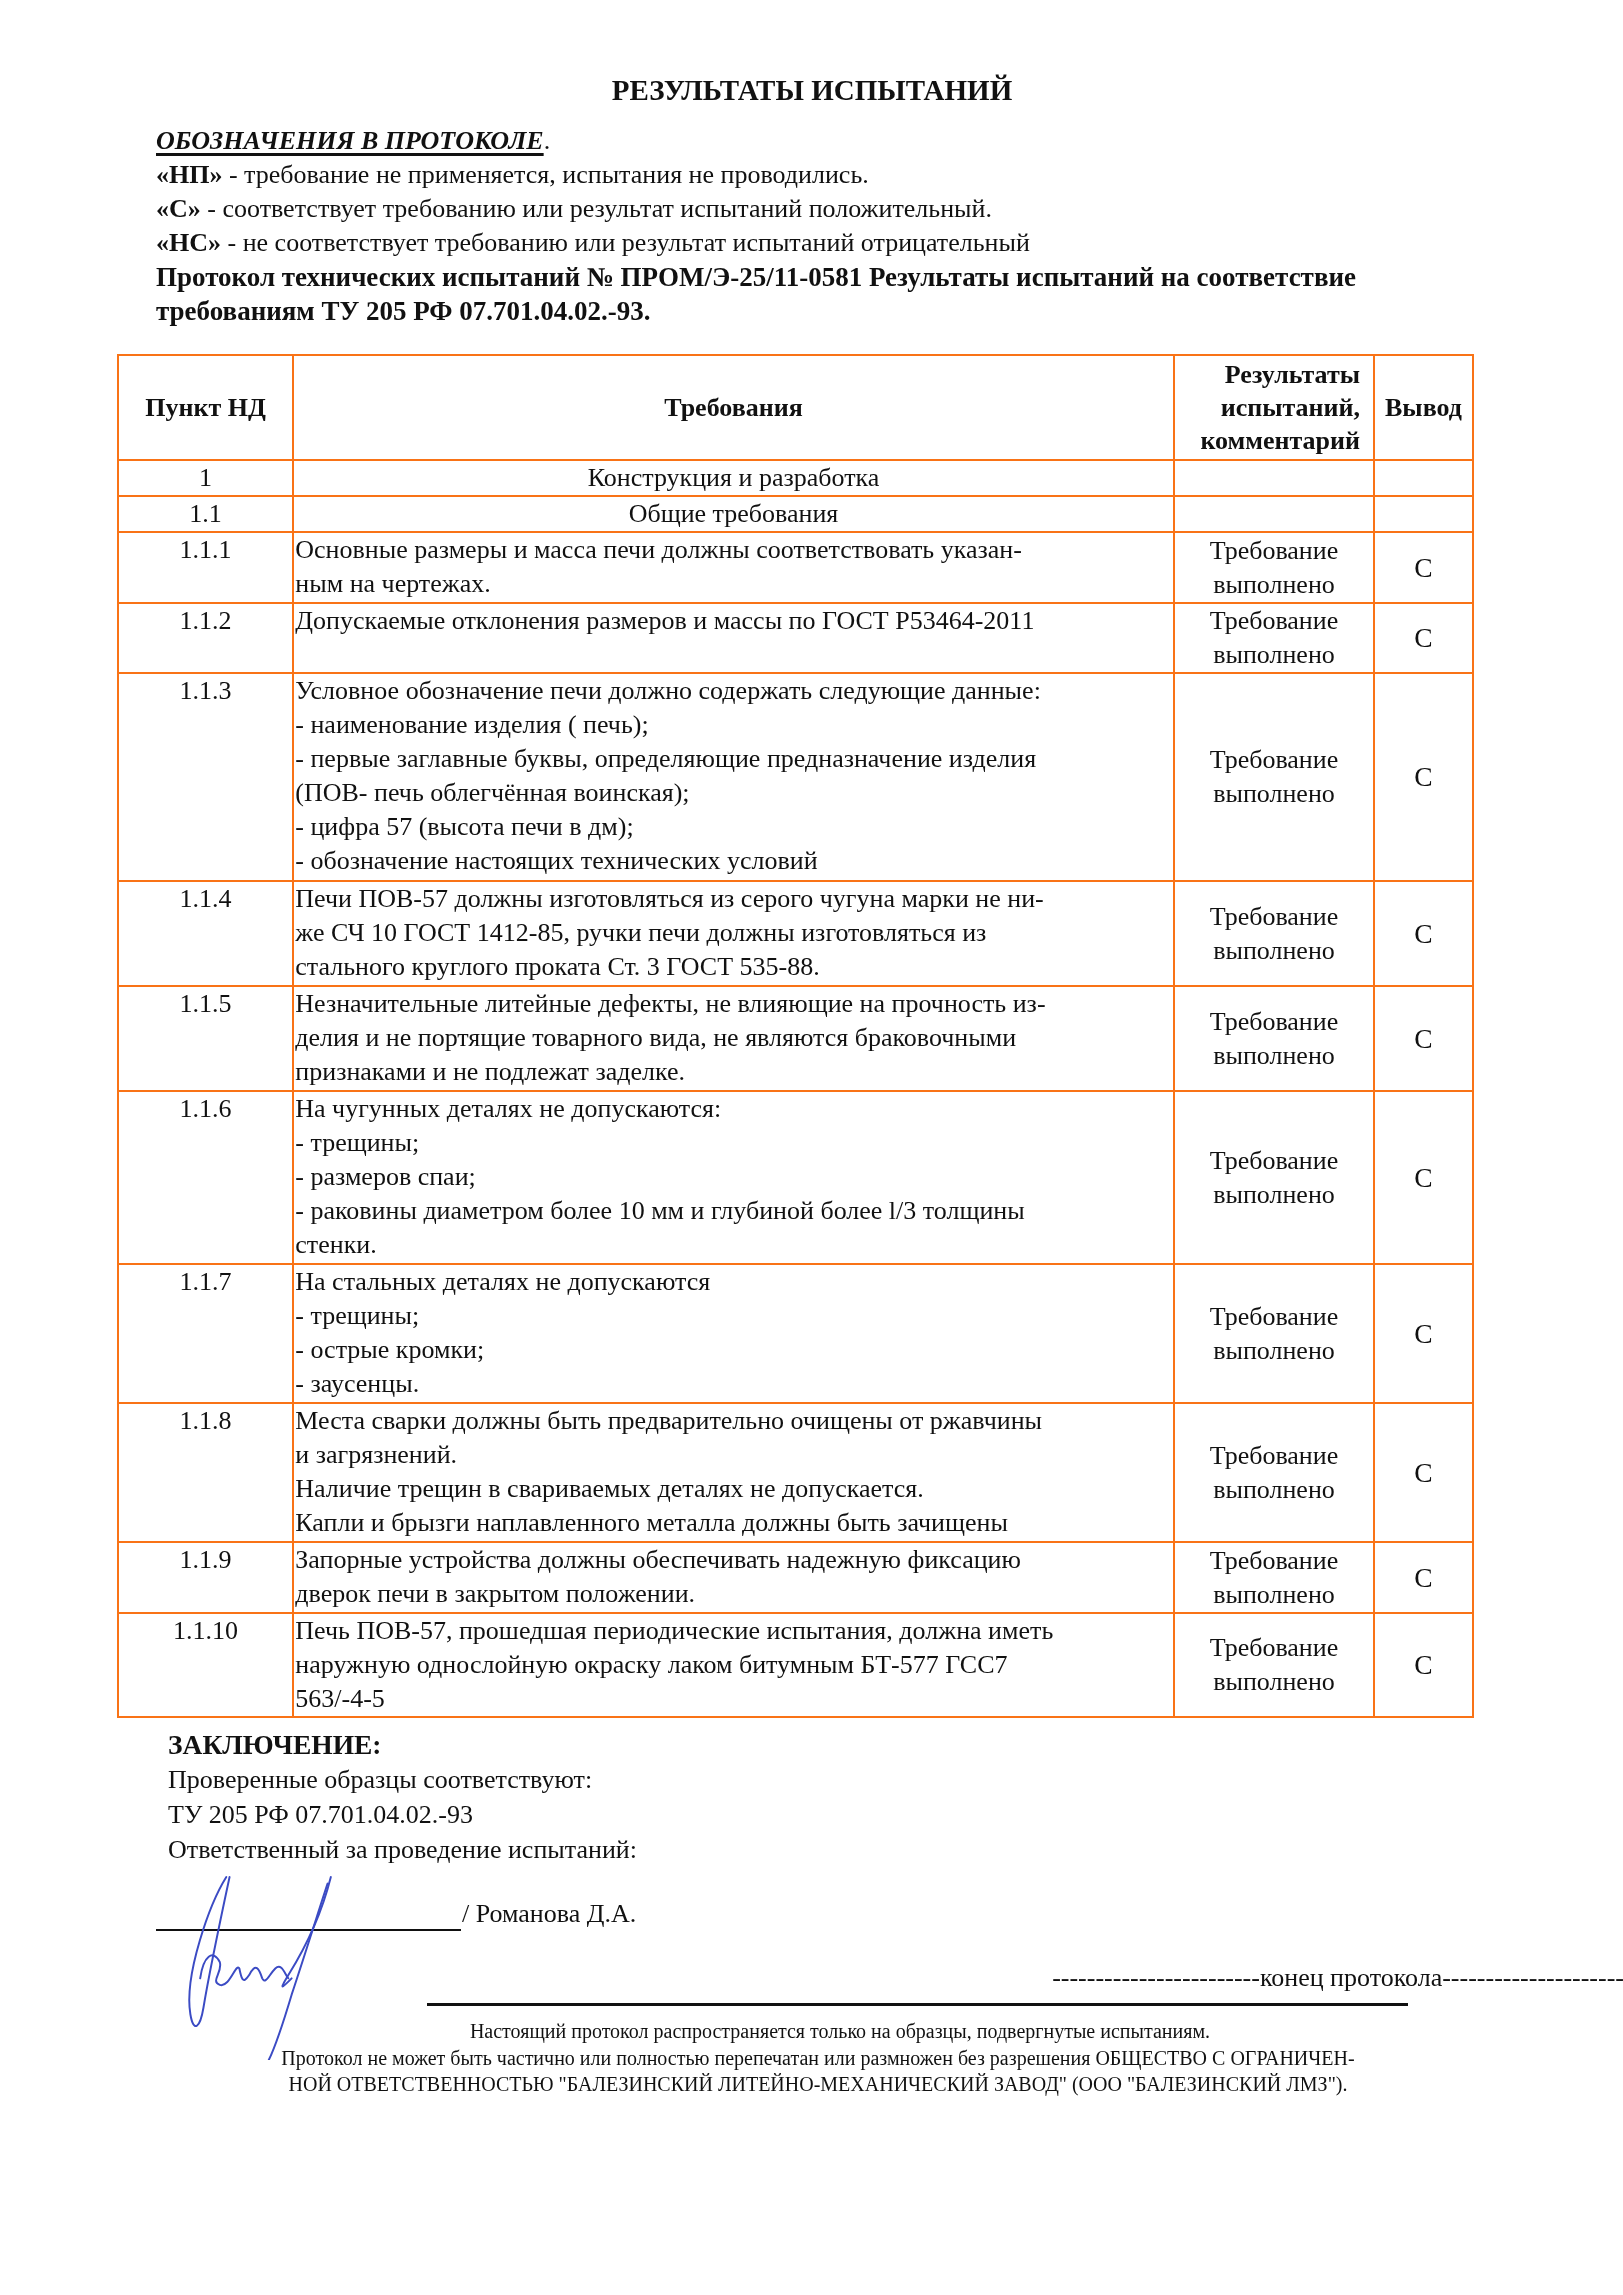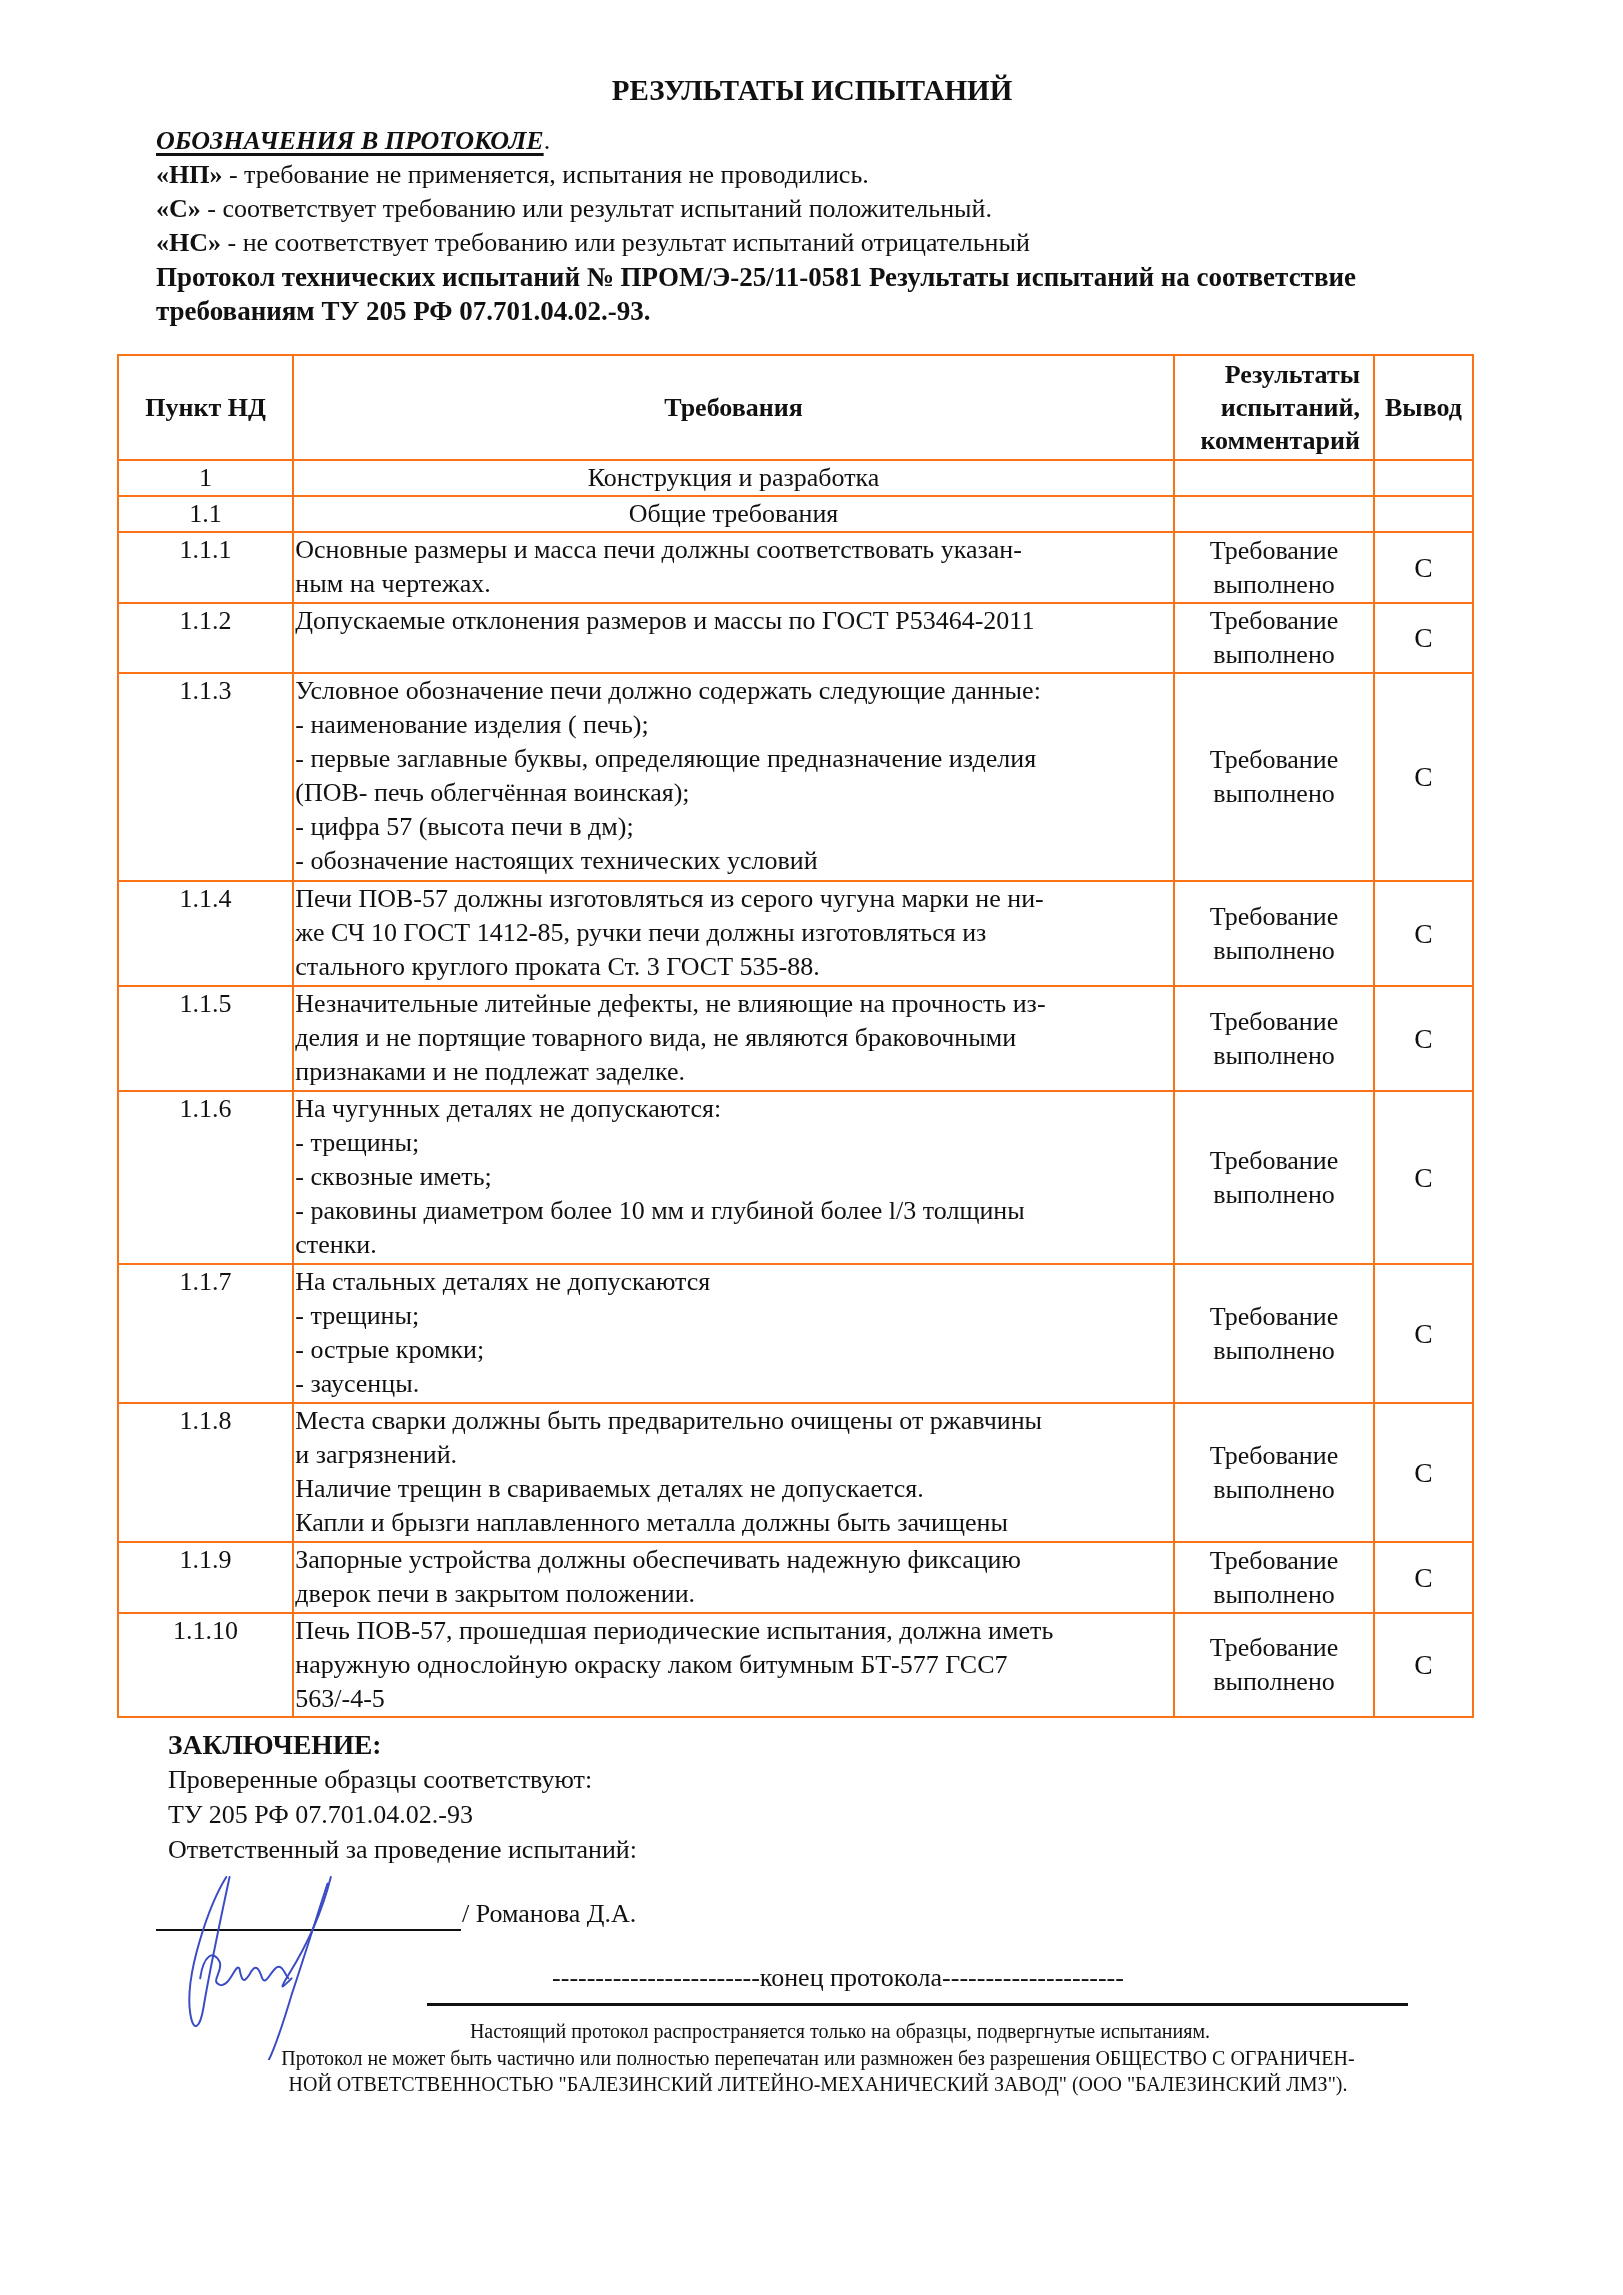--- a/index.html
+++ b/index.html
@@ -34,21 +34,21 @@
   .c-res { text-align: center; vertical-align: middle !important; }
   .c-res .line { display: block; }
   .c-out { text-align: center; vertical-align: middle !important; font-size: 27.5px; }
   .section-title { text-align: center; }
 
   .conclusion { left: 156px; top: 1727px; font-size: 26px; line-height: 35px; margin-left: 12px; }
   .conclusion .head { font-weight: bold; font-size: 27.5px; }
   .sig-line { left: 156px; top: 1929px; width: 305px; height: 0; border-bottom: 2px solid #111; }
   .sig-name { left: 462px; top: 1897px; font-size: 26px; line-height: 34px; }
   .signature { left: 164px; top: 1864px; width: 301px; height: 196px; }
-  .end-marker { left: 0; width: 1624px; top: 1961px; text-align: center; font-size: 26px; line-height: 34px; padding-left: 52px; box-sizing: border-box; }
+  .end-marker { left: 0; width: 1624px; top: 1961px; text-align: right; font-size: 26px; line-height: 34px; padding-left: 52px; box-sizing: border-box; }
   .end-rule { left: 427px; top: 2003px; width: 981px; height: 0; border-bottom: 3.3px solid #111; }
   .footer1 { left: 0; width: 1624px; top: 2018px; text-align: center; font-size: 20px; line-height: 27.5px; margin-left: 28px; }
   .footer2 { left: 131px; width: 1374px; top: 2045px; text-align: center; font-size: 20px; line-height: 26px; }
 </style>
 </head>
 <body>
 
 <div class="abs title">РЕЗУЛЬТАТЫ ИСПЫТАНИЙ</div>
 
 <div class="abs legend-block">
@@ -165,21 +165,21 @@
           <span class="line">выполнено</span>
         </td>
       <td class="c-out">С</td>
     </tr>
 
     <tr style="height:173px">
       <td class="c-num">1.1.6</td>
       <td class="c-req">
         <span class="line">На чугунных деталях не допускаются:</span>
         <span class="line">- трещины;</span>
-        <span class="line">- сквозные иметь;</span>
+        <span class="line">- размеров спаи;</span>
         <span class="line">- раковины диаметром более 10 мм и глубиной более l/3 толщины</span>
         <span class="line">стенки.</span>
       </td>
       <td class="c-res">
           <span class="line">Требование</span>
           <span class="line">выполнено</span>
         </td>
       <td class="c-out">С</td>
     </tr>
 

